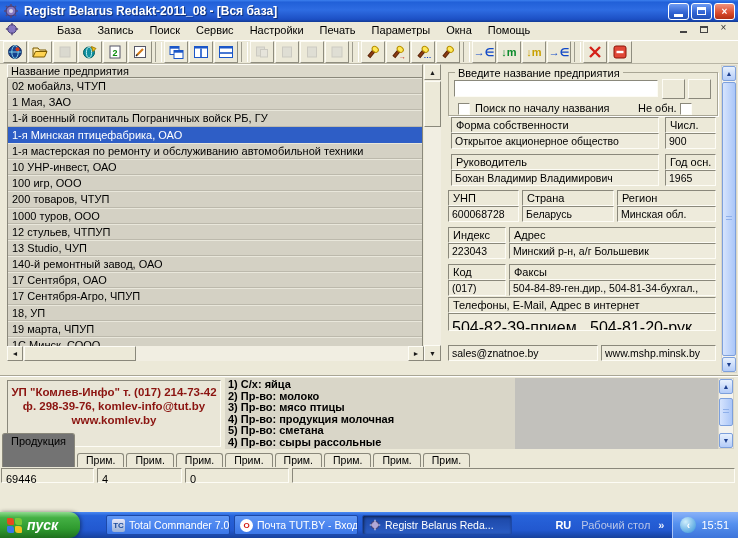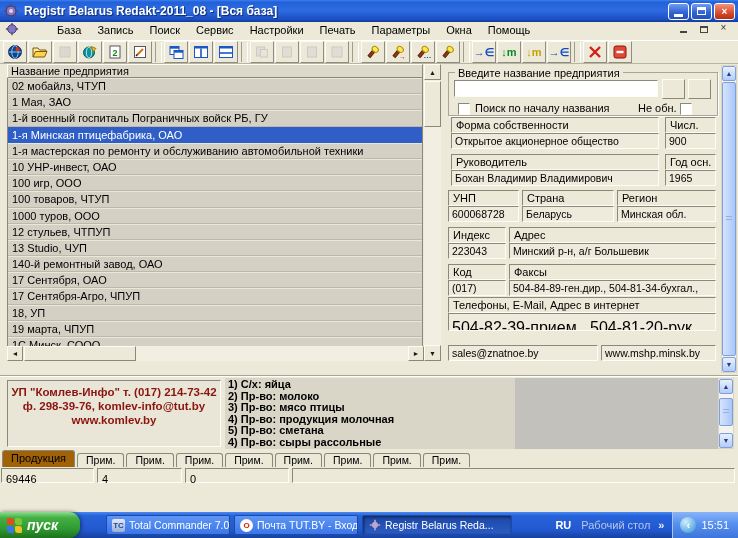--- a/index.html
+++ b/index.html
@@ -80,21 +80,21 @@
     border:1px solid;border-color:#8a887b #fdfcf5 #fdfcf5 #8a887b;text-align:center;
     color:#8b1410;font-weight:bold;font-size:11.5px;line-height:14px;padding-top:4px;}
   .products{position:absolute;left:225px;top:2px;width:290px;height:71px;background:#d9d6c8;
     font-weight:bold;font-size:11px;line-height:11.6px;padding:1px 0 0 3px;overflow:hidden;}
   .prod-line{white-space:nowrap;}
   .bottom-gray{position:absolute;left:515px;top:2px;width:203px;height:71px;background:#c2c1bc;}
   
   .tabs{position:absolute;top:450px;left:0;width:738px;height:17px;padding-left:2px;display:flex;align-items:flex-end;}
   .tab{height:14px;margin-right:2px;border:1px solid #8a887b;border-bottom:none;border-radius:3px 3px 0 0;
     background:#ece9d8;font-size:10.5px;line-height:12px;padding:0 8px;white-space:nowrap;}
-  .tab.selected{height:17px;background:#a16207;font-size:11px;line-height:15px;z-index:2;}
+  .tab.selected{height:34px;background:#737373;font-size:11px;line-height:15px;z-index:2;}
   
   .statusbar{position:absolute;top:467px;left:0;width:738px;height:17px;display:flex;gap:3px;padding:1px 3px 1px 1px;background:#ece9d8;}
   .scell{border:1px solid;border-color:#8a887b #fdfcf5 #fdfcf5 #8a887b;background:#ece9d8;
     font-size:11px;line-height:13px;padding:4px 4px;}
   .filler{position:absolute;top:484px;left:0;width:738px;height:28px;background:#ece9d8;}
   
   .taskbar{position:absolute;top:512px;left:0;width:738px;height:26px;display:flex;align-items:center;
     background:linear-gradient(180deg,#4a8af2 0%,#2763da 14%,#2258cf 70%,#16409c 100%);}
   .startbtn{width:80px;height:26px;border-radius:0 11px 11px 0;display:flex;align-items:center;gap:5px;padding-left:7px;
     background:linear-gradient(180deg,#8fdc8f 0%,#44b044 22%,#2f9a2f 65%,#1e701e 100%);
@@ -314,21 +314,21 @@
 
   <div class="list-header">Название предприятия</div>
   <div class="list-rows">
       <div class="list-row">02 мобайлз, ЧТУП</div>
       <div class="list-row">1 Мая, ЗАО</div>
       <div class="list-row">1-й военный госпиталь Пограничных войск РБ, ГУ</div>
       <div class="list-row selected">1-я Минская птицефабрика, ОАО</div>
       <div class="list-row">1-я мастерская по ремонту и обслуживанию автомобильной техники</div>
       <div class="list-row">10 УНР-инвест, ОАО</div>
       <div class="list-row">100 игр, ООО</div>
-      <div class="list-row">100 товаров, ЧТУП</div>
+      <div class="list-row">200 товаров, ЧТУП</div>
       <div class="list-row">1000 туров, ООО</div>
       <div class="list-row">12 стульев, ЧТПУП</div>
       <div class="list-row">13 Studio, ЧУП</div>
       <div class="list-row">140-й ремонтный завод, ОАО</div>
       <div class="list-row">17 Сентября, ОАО</div>
       <div class="list-row">17 Сентября-Агро, ЧПУП</div>
       <div class="list-row">18, УП</div>
       <div class="list-row">19 марта, ЧПУП</div>
       <div class="list-row">1С Минск, СООО</div>
     </div>

